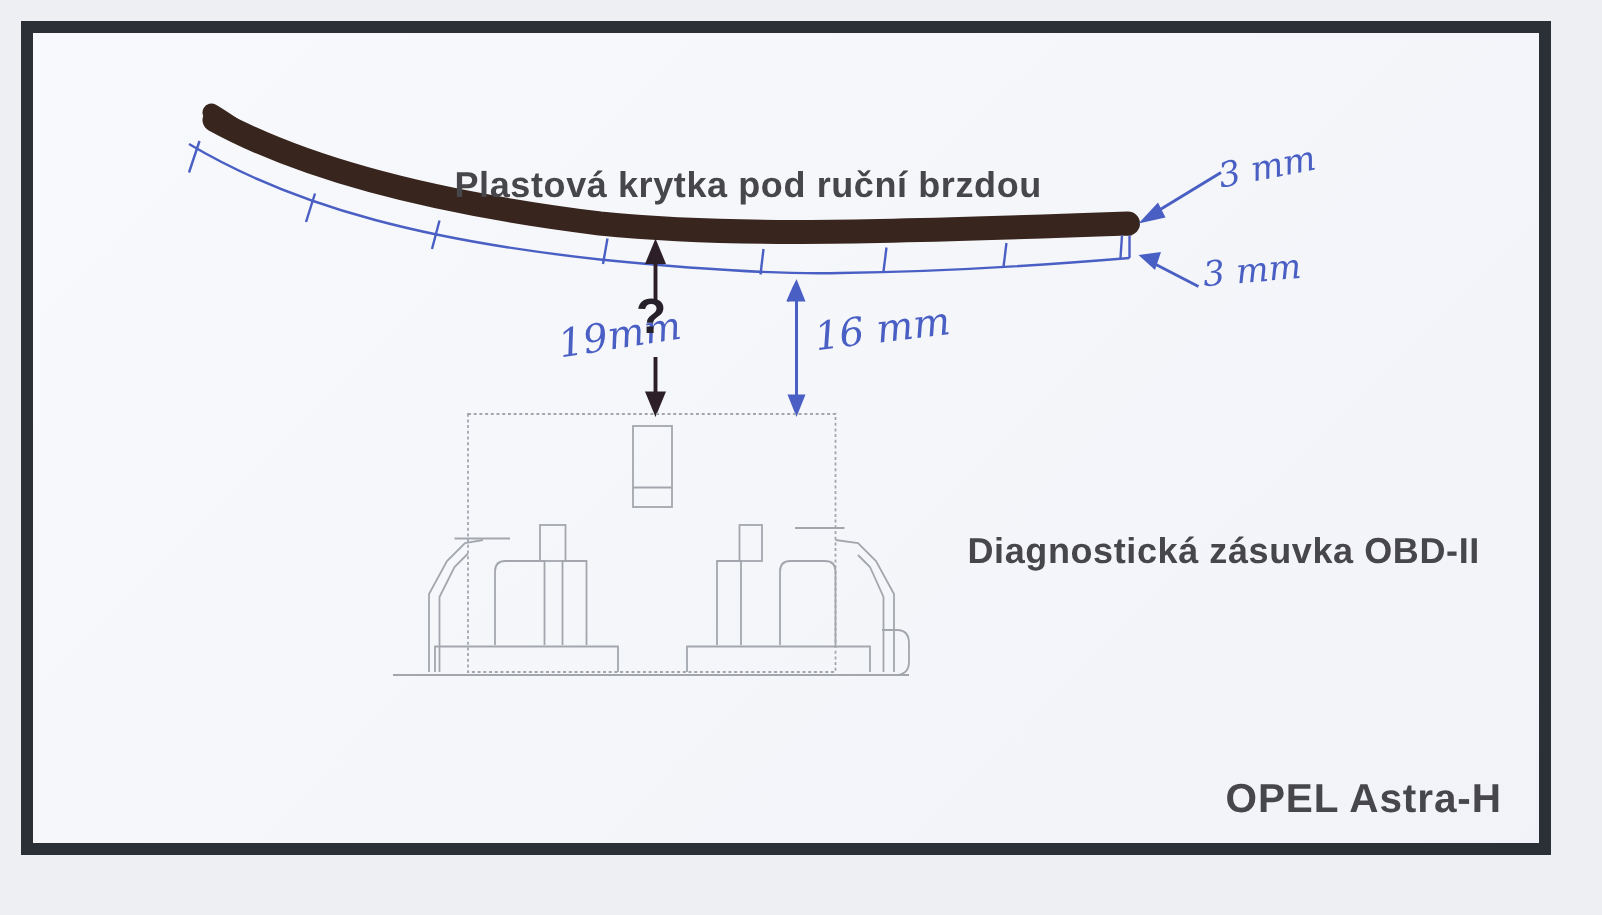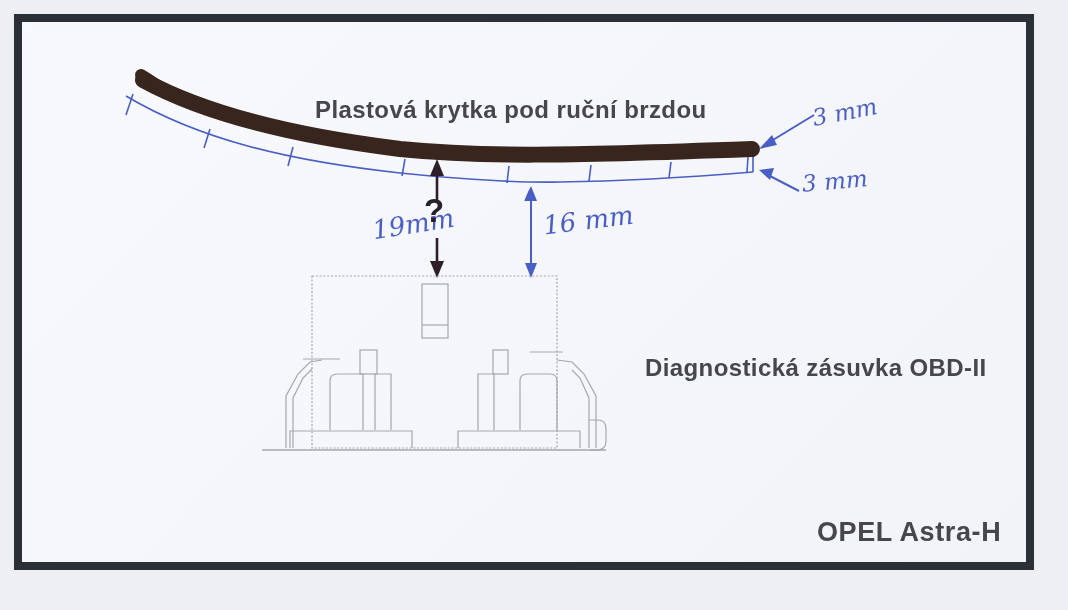--- a/index.html
+++ b/index.html
@@ -12,21 +12,21 @@
     position:absolute;left:14px;top:14px;width:1020px;height:556px;
     border:8px solid #2b3036;
     background:linear-gradient(135deg,#f8f9fc 0%,#f5f6fa 55%,#f2f3f8 100%);
     box-sizing:border-box;
   }
   .overlay{position:absolute;left:0;top:0;width:1068px;height:610px;pointer-events:none;}
   .lbl{position:absolute;white-space:nowrap;}
   .printed{
     font-weight:bold;color:#47474b;letter-spacing:0.4px;
   }
-  .title{left:303px;top:96px;font-size:24px;margin-left:12px;}
+  .title{left:303px;top:110px;font-size:24px;}
   .socket{left:645px;top:354px;font-size:24px;}
   .model{left:817px;top:517px;font-size:27px;letter-spacing:0.6px;}
   .hand{
     font-family:"DejaVu Serif",serif;font-style:italic;
     color:#4a5fc4;
   }
   .mm-top{left:812px;top:99px;font-size:23px;transform:rotate(-11deg);}
   .mm-bot{left:802px;top:168px;font-size:23px;transform:rotate(-5deg);}
   .mm-19{left:372px;top:209px;font-size:26px;transform:rotate(-9deg);}
   .mm-16{left:543px;top:205px;font-size:26px;transform:rotate(-7deg);}

